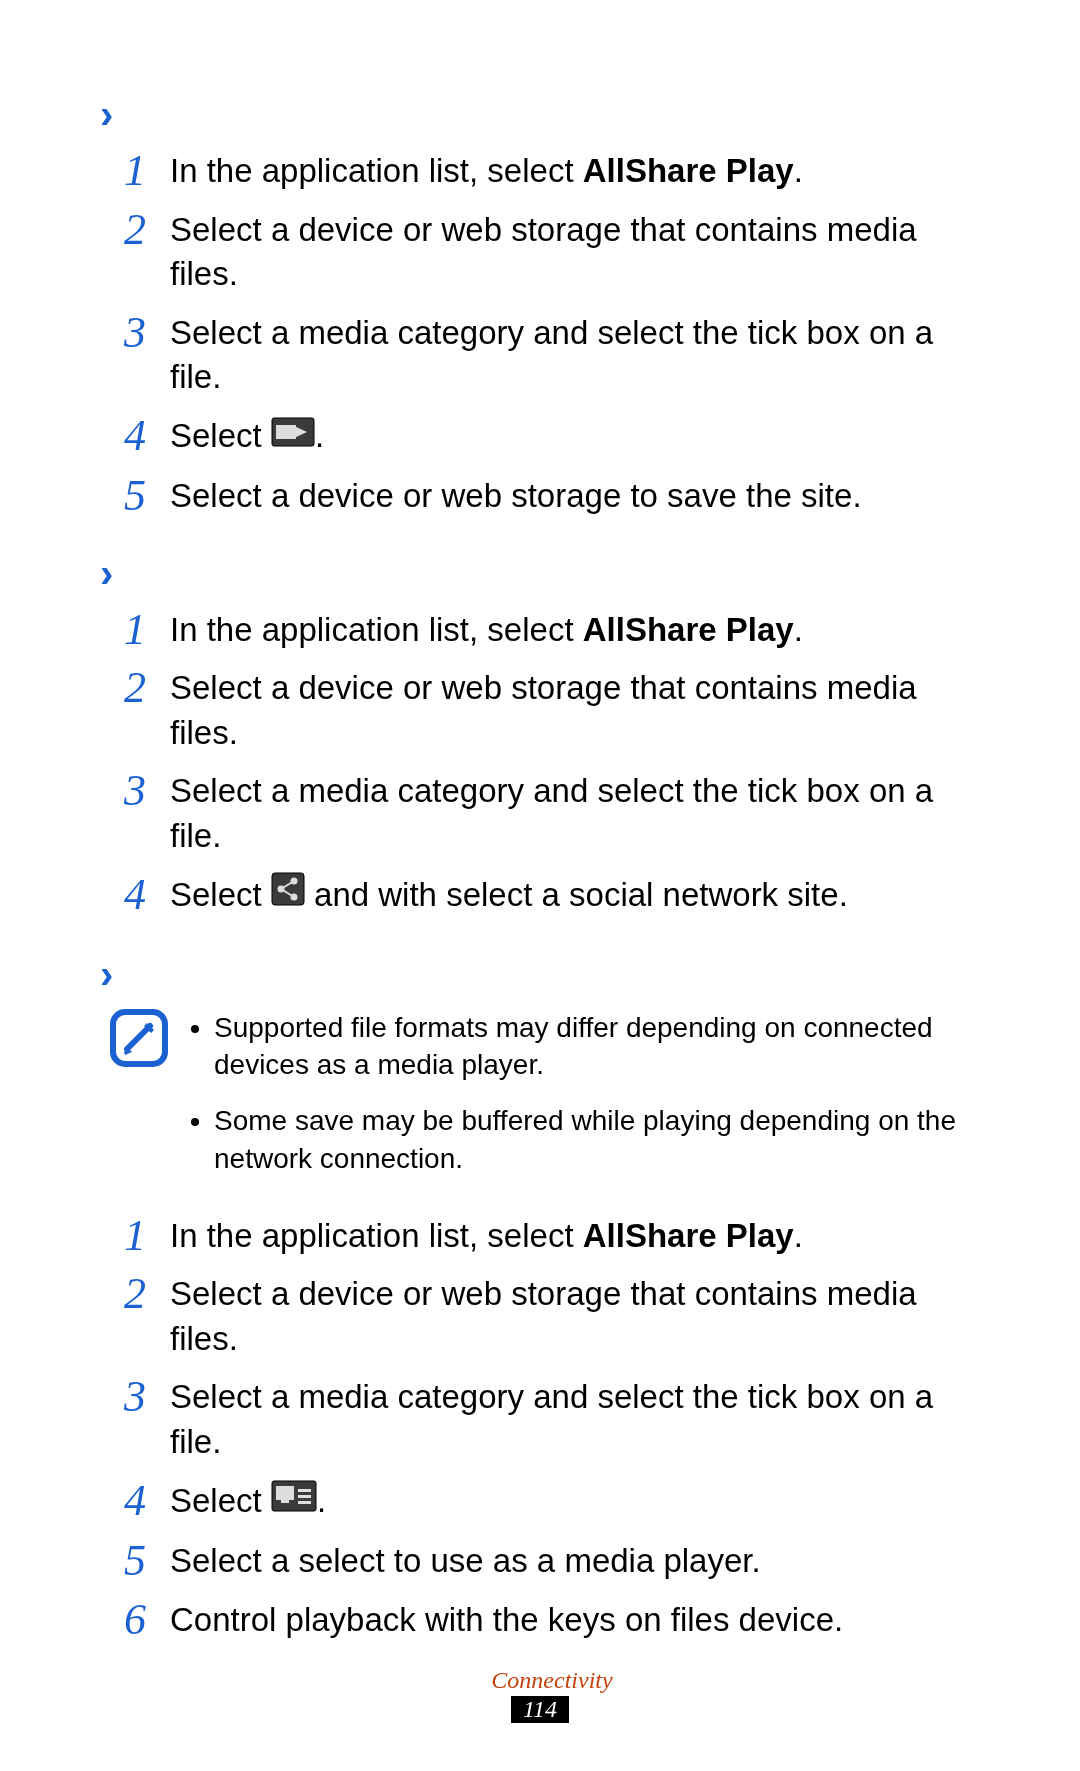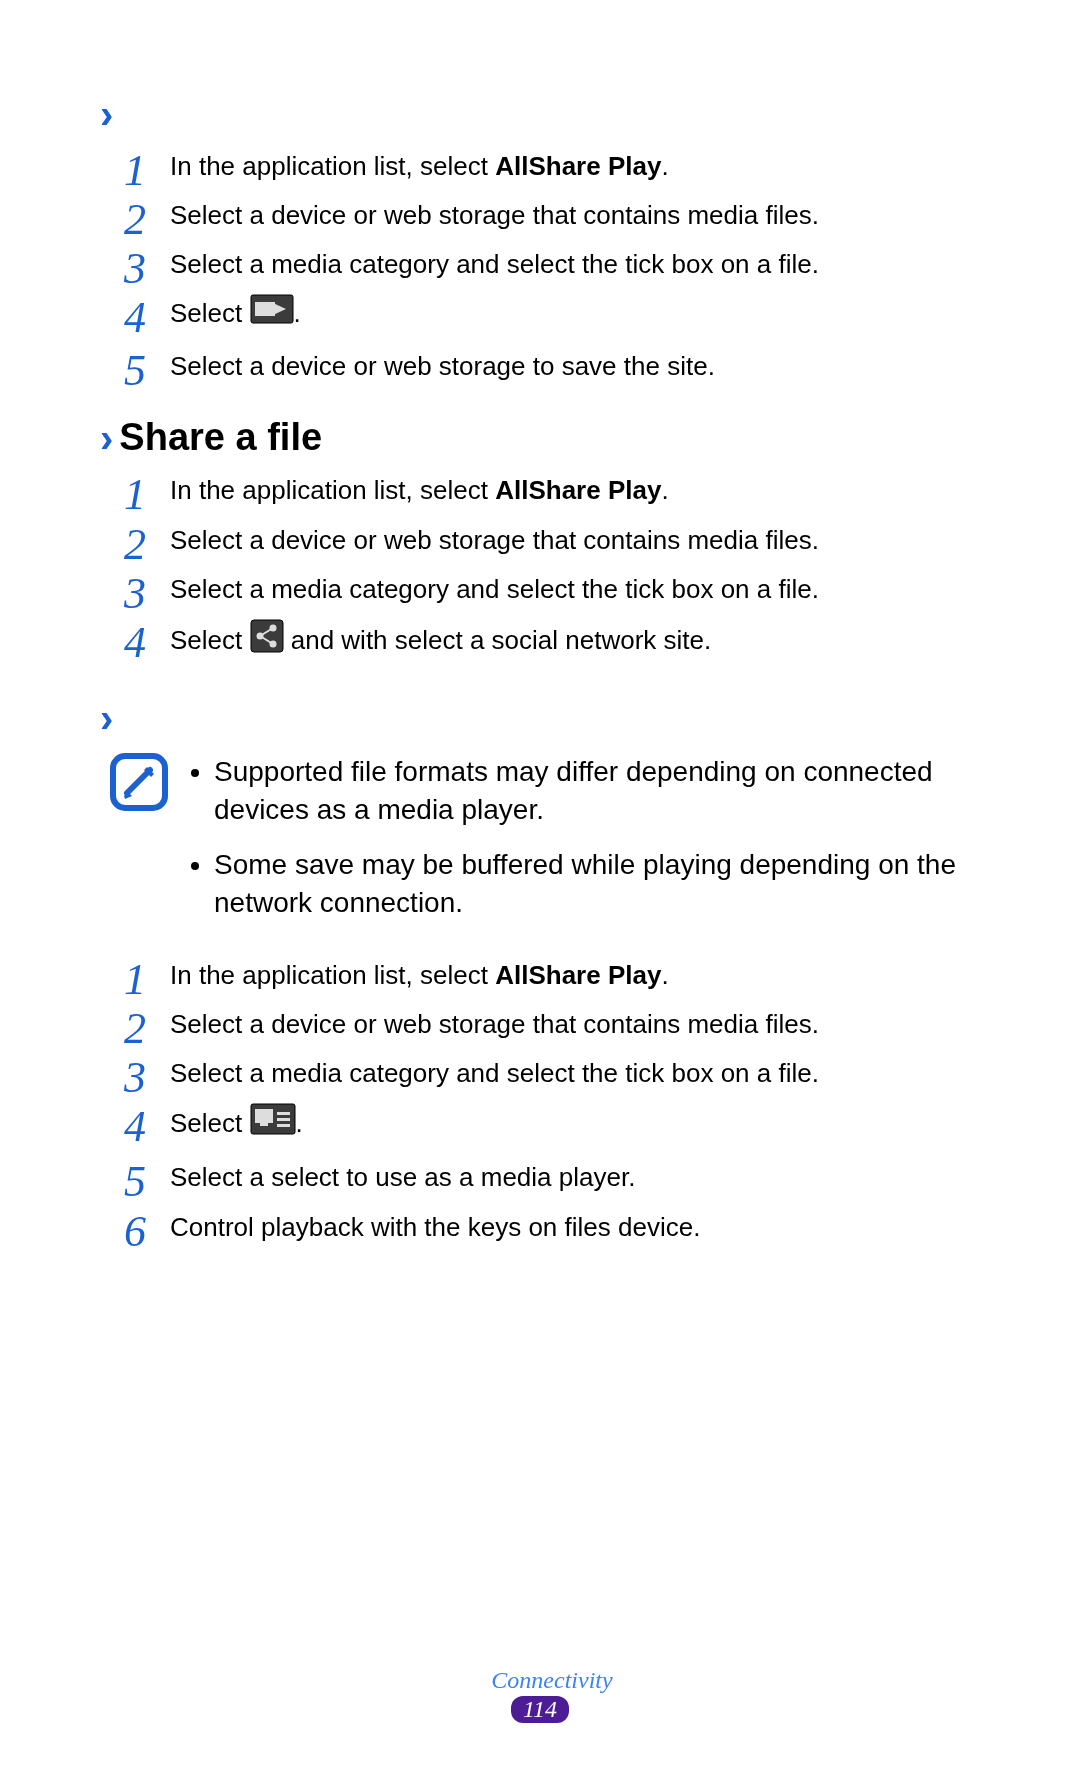--- a/index.html
+++ b/index.html
@@ -34,21 +34,21 @@
   ol.steps {
     list-style: none;
     counter-reset: step;
     padding: 0;
     margin: 0 0 30px 0;
   }
   ol.steps > li {
     counter-increment: step;
     position: relative;
     padding-left: 70px;
-    font-size: 26px;
+    font-size: 33px;
     line-height: 1.35;
     margin: 14px 0;
   }
   ol.steps > li::before {
     content: counter(step);
     position: absolute;
     left: 10px;
     top: -8px;
     font-family: "Times New Roman", Georgia, serif;
     font-style: italic;
@@ -94,29 +94,29 @@
     bottom: 48px;
     left: 0;
     width: 100%;
     text-align: center;
     font-size: 24px;
     color: #444;
   }
   .footer .chapter {
     font-style: italic;
     font-family: "Times New Roman", Georgia, serif;
-    color: #3b82f6;
+    color: #c2410c;
     margin-left: 24px;
   }
   .footer .pagenum {
     display: inline-block;
-    background: #4c1d95;
+    background: #000000;
     color: #fff;
     padding: 0 12px;
-    border-radius: 12px;
+    border-radius: 0;
     font-style: italic;
     font-family: "Times New Roman", Georgia, serif;
     margin-top: 2px;
   }
 </style>
 </head>
 <body>
 
 <div class="page">
 
@@ -142,21 +142,20 @@
         </svg>
       </span><span>.</span>
     </li>
     <li>
       <span>Select a device or web storage to save the site.</span>
     </li>
   </ol>
 
   <div class="section-heading">
     <span class="chevron">›</span>
-    <span>Share a file</span>
   </div>
   <ol class="steps">
     <li>
       <span>In the application list, select </span><span class="bold">AllShare Play</span><span>.</span>
     </li>
     <li>
       <span>Select a device or web storage that contains media files.</span>
     </li>
     <li>
       <span>Select a media category and select the tick box on a file.</span>

